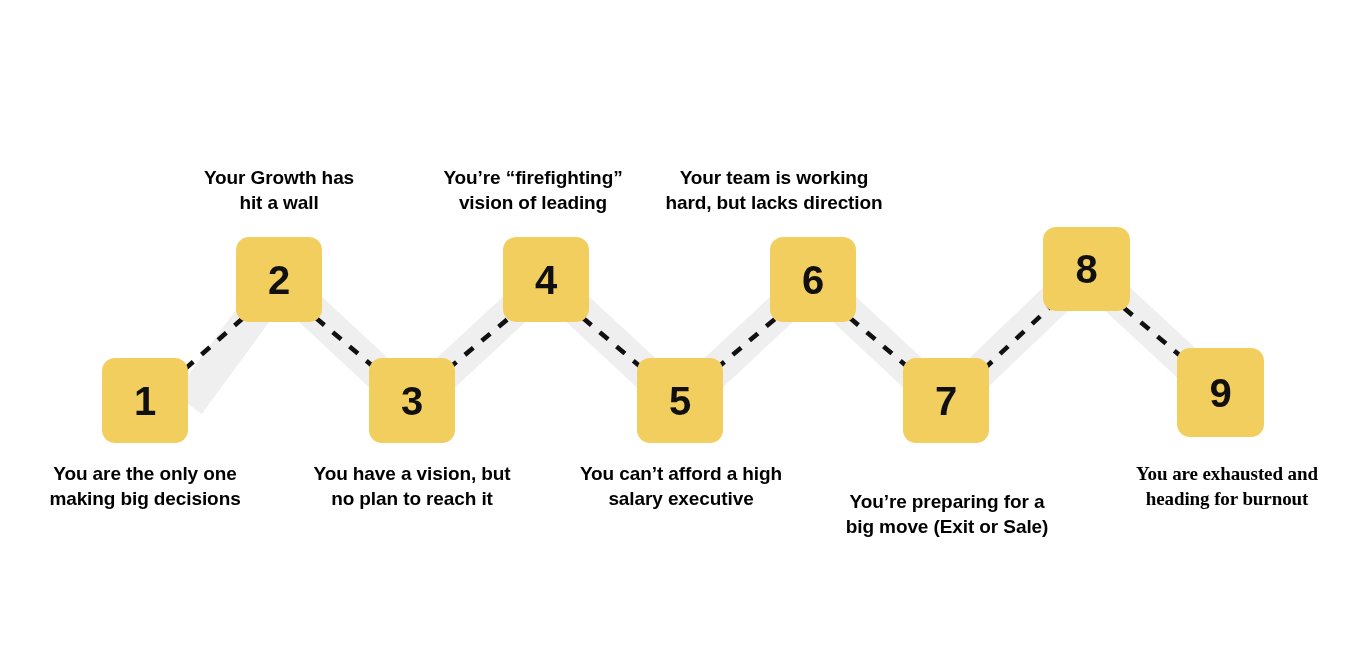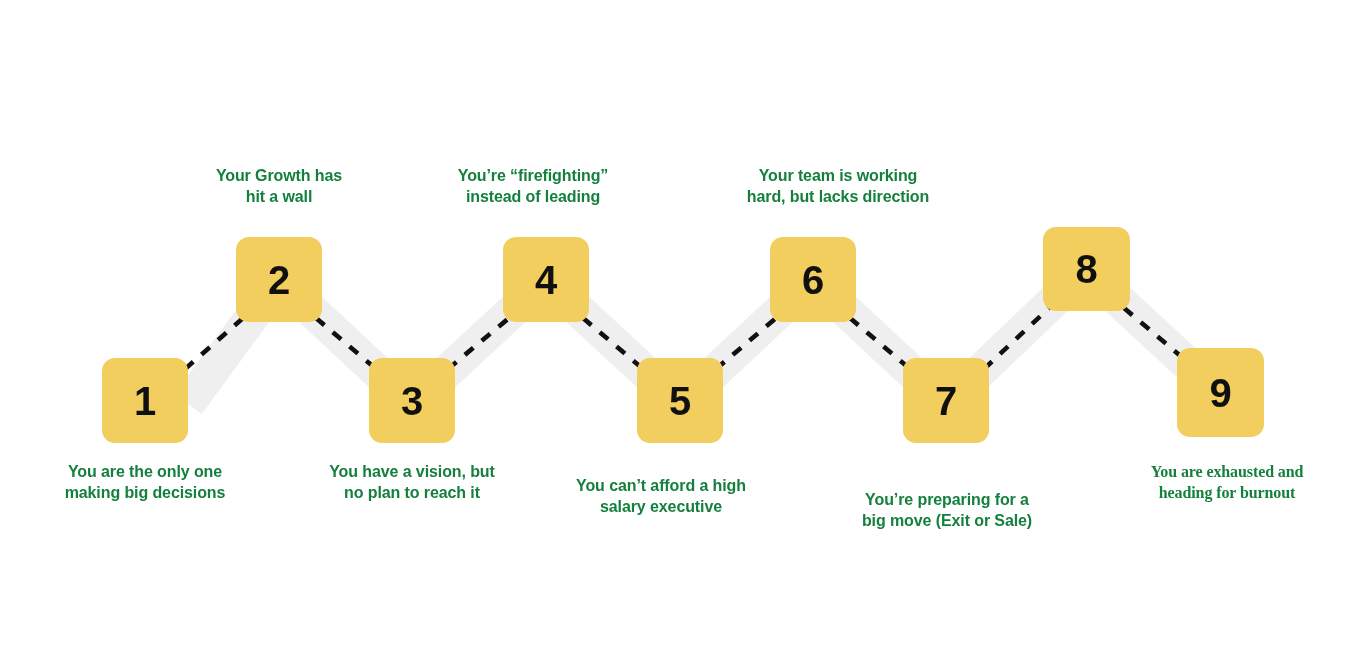--- a/index.html
+++ b/index.html
@@ -36,22 +36,22 @@
     background: #F2CE5E;
     color: #101010;
     font-size: 40px;
     font-weight: bold;
     line-height: 1;
     letter-spacing: 0px;
   }
   .caption {
     position: absolute;
     text-align: center;
-    color: #15803d;
-    font-size: 16px;
+    color: #000000;
+    font-size: 19px;
     font-weight: bold;
     line-height: 1.29;
     white-space: pre-line;
     letter-spacing: -0.1px;
   }
 </style>
 </head>
 <body>
 
 <div id="stage">
@@ -94,32 +94,32 @@
   <div class="node" style="left:369px; top:358px; width:86px; height:85px;">
     <span>3</span>
   </div>
   <div class="caption" style="left:287px; top:462px; width:250px;">You have a vision, but
 no plan to reach it</div>
 
   <div class="node" style="left:503px; top:237px; width:86px; height:85px;">
     <span>4</span>
   </div>
   <div class="caption" style="left:408px; top:166px; width:250px;">You’re “firefighting”
-instead of leading</div>
+vision of leading</div>
 
   <div class="node" style="left:637px; top:358px; width:86px; height:85px;">
     <span>5</span>
   </div>
-  <div class="caption" style="left:536px; top:462px; width:250px;margin-top:14px;">You can’t afford a high
+  <div class="caption" style="left:556px; top:462px; width:250px;">You can’t afford a high
 salary executive</div>
 
   <div class="node" style="left:770px; top:237px; width:86px; height:85px;">
     <span>6</span>
   </div>
-  <div class="caption" style="left:712px; top:166px; width:252px;">Your team is working
+  <div class="caption" style="left:648px; top:166px; width:252px;">Your team is working
 hard, but lacks direction</div>
 
   <div class="node" style="left:903px; top:358px; width:86px; height:85px;">
     <span>7</span>
   </div>
   <div class="caption" style="left:821px; top:462px; width:252px;margin-top:28px;">You’re preparing for a
 big move (Exit or Sale)</div>
 
   <div class="node" style="left:1043px; top:227px; width:87px; height:84px;">
     <span>8</span>

